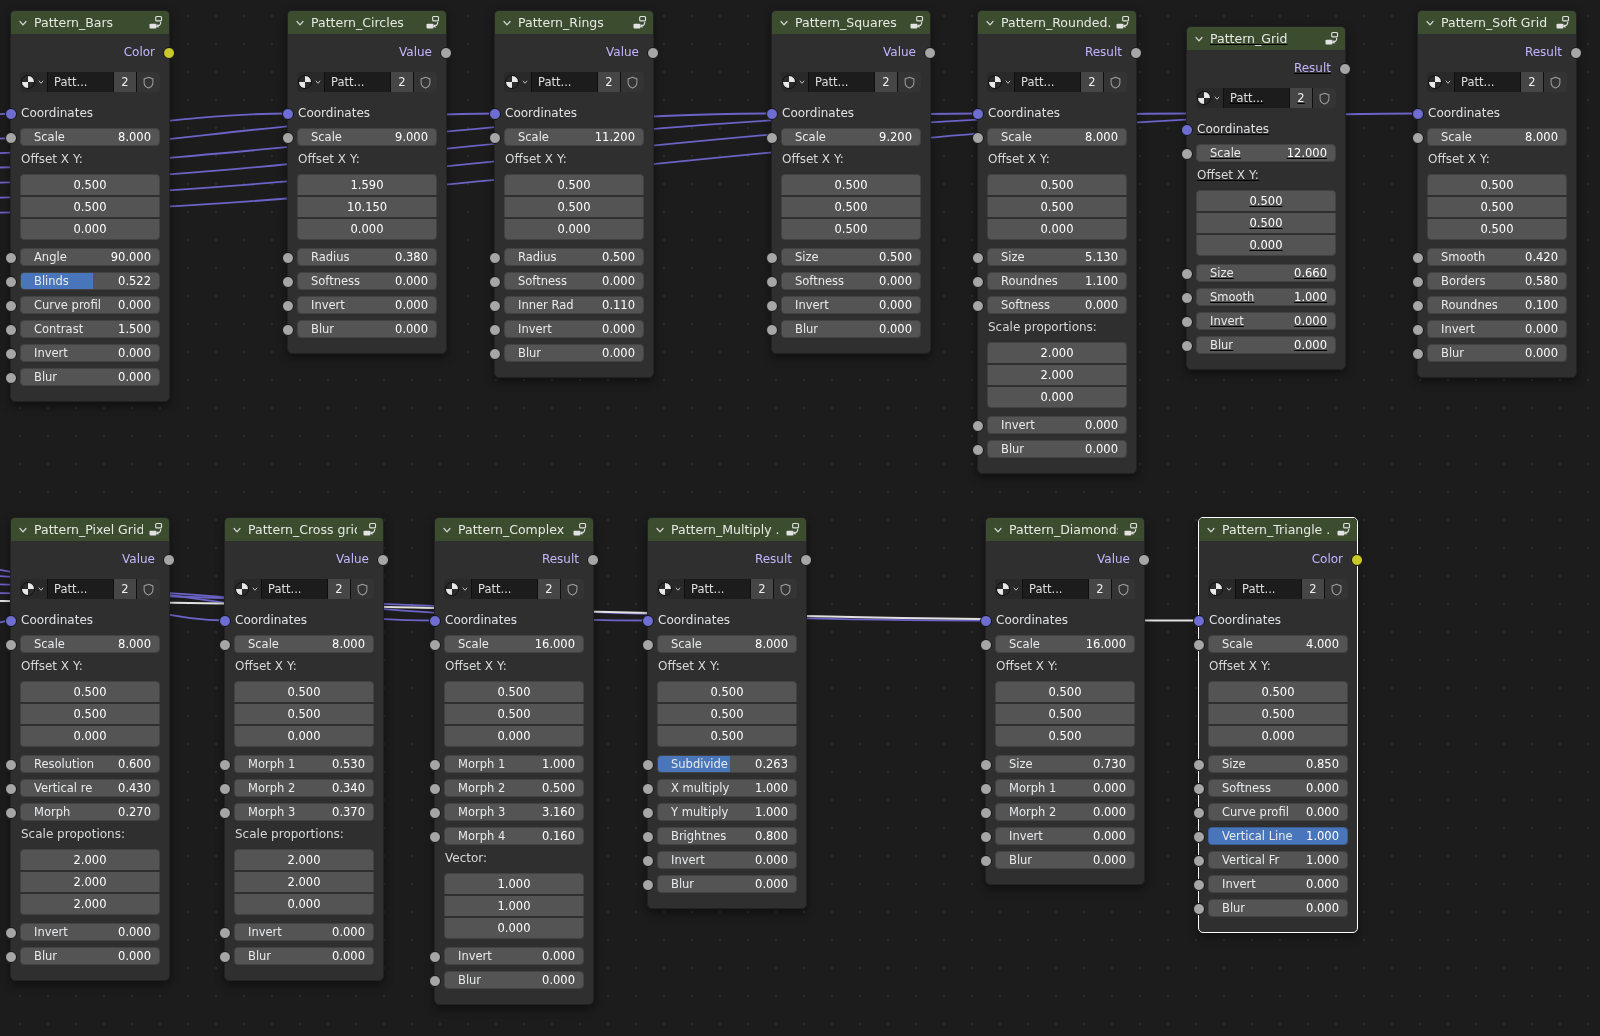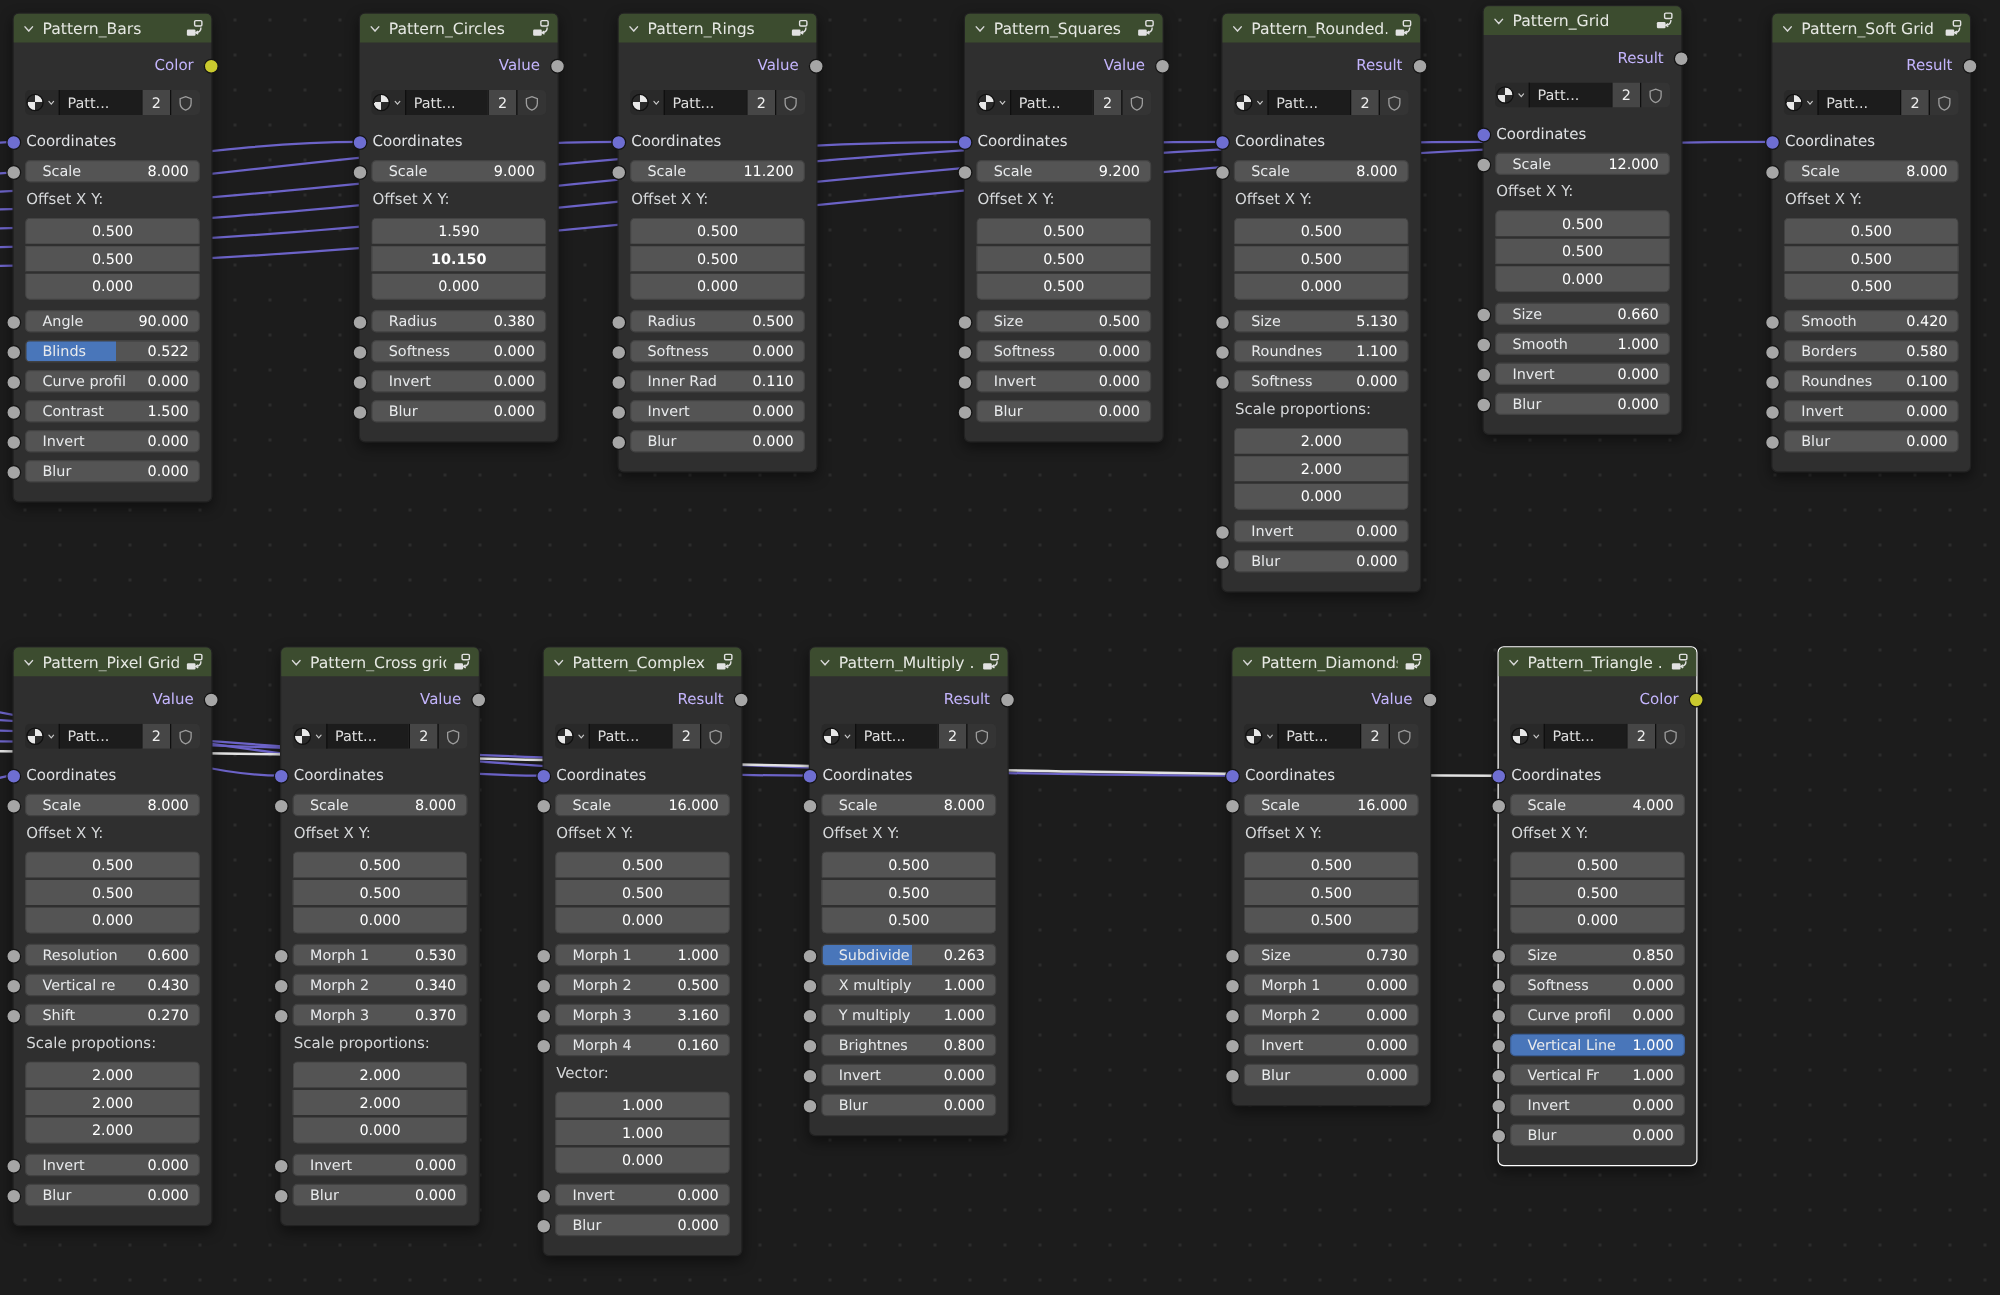--- a/index.html
+++ b/index.html
@@ -228,21 +228,21 @@
             <div class="sliderw">
               <span class="slabel">Scale</span>
               <span class="svalue">9.000</span>
             </div>
           </div>
           <div class="row row-heading">
             <span class="hlabel">Offset X Y:</span>
           </div>
           <div class="row row-vec" style="position: relative;">
             <div class="vecfield">1.590</div>
-            <div class="vecfield" style="position: relative; font-weight: bold;">10.150</div>
+            <div class="vecfield" style="position: relative;">10.150</div>
             <div class="vecfield">0.000</div>
           </div>
           <div class="row row-slider">
             <span class="sock in" style="background: rgb(166, 166, 166);"></span>
             <div class="sliderw">
               <span class="slabel">Radius</span>
               <span class="svalue">0.380</span>
             </div>
           </div>
           <div class="row row-slider">
@@ -541,21 +541,21 @@
           </div>
           <div class="row row-slider">
             <span class="sock in" style="background: rgb(166, 166, 166);"></span>
             <div class="sliderw">
               <span class="slabel">Blur</span>
               <span class="svalue">0.000</span>
             </div>
           </div>
         </div>
       </div>
-      <div class="node" style="left: 1186px; top: 4px;">
+      <div class="node" style="left: 1186px; top: 26px; text-decoration: underline;">
         <div class="nheader">
           <span class="chev">
             <svg width="12" height="12" viewBox="0 0 16 16">
               <polyline points="4,6 8,10.5 12,6" fill="none" stroke="#d8d8d8" stroke-width="1.6" stroke-linecap="round" stroke-linejoin="round"></polyline>
             </svg>
           </span>
           <span class="ntitle">Pattern_Grid</span>
           <span class="gicon">
             <svg width="15" height="15" viewBox="0 0 16 16">
               <rect x="8.2" y="1.6" width="6.2" height="4.6" rx="1" fill="none" stroke="#e2e2e2" stroke-width="1.2"></rect>
@@ -793,21 +793,21 @@
           <div class="row row-slider">
             <span class="sock in" style="background: rgb(166, 166, 166);"></span>
             <div class="sliderw">
               <span class="slabel">Vertical re</span>
               <span class="svalue">0.430</span>
             </div>
           </div>
           <div class="row row-slider">
             <span class="sock in" style="background: rgb(166, 166, 166);"></span>
             <div class="sliderw">
-              <span class="slabel">Shift</span>
+              <span class="slabel">Morph</span>
               <span class="svalue">0.270</span>
             </div>
           </div>
           <div class="row row-heading">
             <span class="hlabel">Scale propotions:</span>
           </div>
           <div class="row row-vec" style="position: relative;">
             <div class="vecfield">2.000</div>
             <div class="vecfield" style="position: relative;">2.000</div>
             <div class="vecfield">2.000</div>

